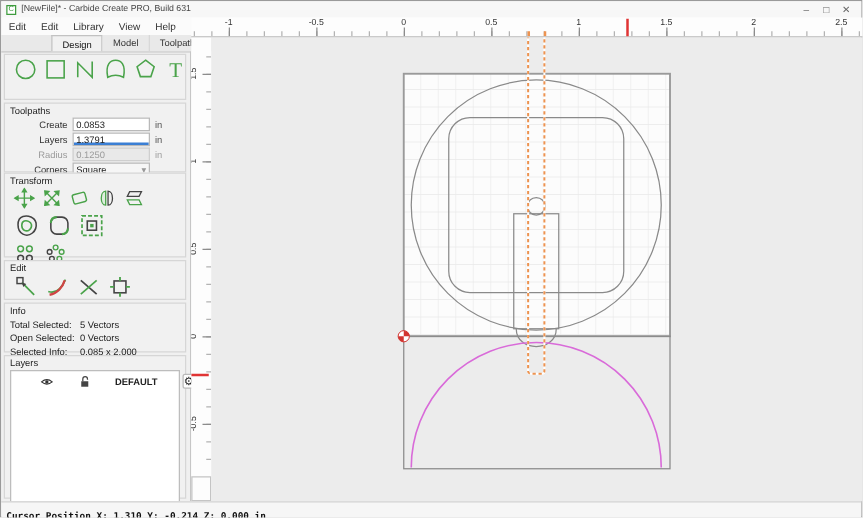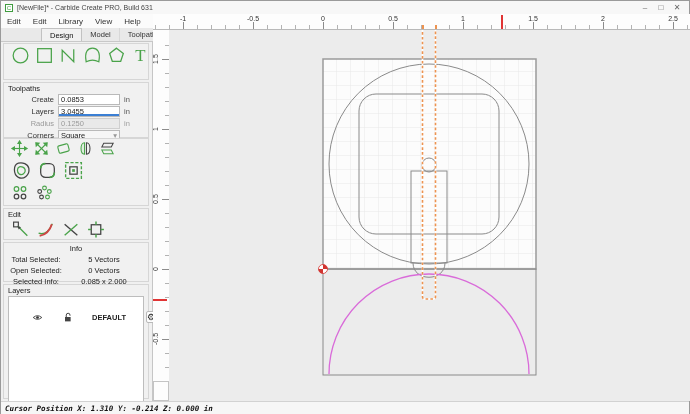--- a/index.html
+++ b/index.html
@@ -36,21 +36,21 @@
   .pinput.disabled { background:#e9e9e9; color:#9b9b9b; border-color:#cfcfcf; }
   .pselect { display:flex; justify-content:space-between; align-items:center; background:#f6f6f6; }
   .unit { font-size:7.5px; color:#555; }
   .unit.dis { color:#a0a0a0; }
 
   
   .irow { display:grid; grid-template-columns:56px auto; font-size:7.5px; color:#222; margin:2px 0; }
 
   
   #layers-list { background:#fff; border:1px solid #bdbdbd; height:106px; margin-top:1px; }
-  .layer-row { display:flex; align-items:center; gap:20px; padding:14px 3px; }
+  .layer-row { display:flex; align-items:center; gap:20px; padding:2px 3px; }
   .swatch { width:9px; height:9px; background:#111; }
   .layer-name { font-weight:bold; font-size:7.5px; flex:1; }
   .gear-btn { width:26px; height:12px; border:1px solid #b9b9b9; background:#fdfdfd; border-radius:2px; display:flex; align-items:center; justify-content:center; }
 
   
   #top-ruler { position:absolute; left:152px; top:13px; width:538px; height:16px; background:#fdfdfd; border-bottom:1px solid #b9b9b9; overflow:hidden; }
   #left-ruler { position:absolute; left:152px; top:29px; width:16px; height:351px; background:#fdfdfd; overflow:hidden; }
   #ruler-corner-box { position:absolute; left:152px; top:380px; width:16px; height:20px; background:#fdfdfd; border:1px solid #c4c4c4; }
   .tickm { position:absolute; bottom:0; width:1px; height:4px; background:#b3b3b3; }
   .tickM { position:absolute; bottom:0; width:1px; height:7px; background:#8c8c8c; }
@@ -59,21 +59,21 @@
   .vtickM { position:absolute; right:0; height:1px; width:7px; background:#8c8c8c; }
   .vtickL { position:absolute; left:-2px; width:14px; height:12px; font-size:7px; color:#333; text-align:center; transform:rotate(-90deg); }
   .cursor-mark-h { position:absolute; top:1px; width:2px; height:15px; background:#e03434; }
   .cursor-mark-v { position:absolute; left:0; width:14px; height:2px; background:#e03434; }
   .sel-mark { position:absolute; bottom:0; width:2px; height:4px; background:#ed9350; }
 
   
   #canvas-area { position:absolute; left:168px; top:29px; width:522px; height:371px; background:#ececec; }
 
   
-  #statusbar { position:absolute; left:0; top:400px; width:100%; height:14px; background:#f6f6f6; border-top:1px solid #d2d2d2; display:flex; align-items:center; padding:6px 4px;font-style:italic; }
+  #statusbar { position:absolute; left:0; top:400px; width:100%; height:14px; background:#f6f6f6; border-top:1px solid #d2d2d2; display:flex; align-items:flex-start; padding:6px 4px; }
   #status-text { font-family:"DejaVu Sans Mono", monospace; font-size:7.5px; font-weight:bold; color:#111; }
 
   svg { display:block; }
 </style>
 </head>
 <body>
 
 <div id="app">
 
   <div id="titlebar">
@@ -136,39 +136,40 @@
 
     <div class="group" style="top:54px; height:56px;">
       <div class="group-title">Toolpaths</div>
       <div class="prow">
         <div class="plabel">Create</div>
         <div class="pinput">0.0853</div>
         <div class="unit">in</div>
       </div>
       <div class="prow">
         <div class="plabel">Layers</div>
-        <div class="pinput focused">3.0455</div>
+        <div class="pinput focused">1.3791</div>
         <div class="unit">in</div>
       </div>
       <div class="prow">
         <div class="plabel dis">Radius</div>
         <div class="pinput disabled">0.1250</div>
         <div class="unit dis">in</div>
       </div>
       <div class="prow">
         <div class="plabel">Corners</div>
         <div class="pinput pselect">
           <span>Square</span>
           <span style="color:#999;">▾</span>
         </div>
         <div class="unit"></div>
       </div>
     </div>
 
     <div class="group" style="top:110px; height:68px;">
+      <div class="group-title">Transform</div>
       <div class="iconrow">
         <span class="tool">
           <svg width="19" height="17" viewBox="0 0 18 18">
               <g stroke="#4aa34a" stroke-width="1.2" fill="#4aa34a">
                 <line x1="9" y1="3" x2="9" y2="15"></line>
                 <line x1="3" y1="9" x2="15" y2="9"></line>
                 <path d="M9,1 L7.4,3.6 H10.6 Z"></path>
                 <path d="M9,17 L7.4,14.4 H10.6 Z"></path>
                 <path d="M1,9 L3.6,7.4 V10.6 Z"></path>
                 <path d="M17,9 L14.4,7.4 V10.6 Z"></path>
@@ -283,21 +284,21 @@
                 <line x1="9" y1="1.5" x2="9" y2="4.5"></line>
                 <line x1="9" y1="13.5" x2="9" y2="16.5"></line>
                 <line x1="1.5" y1="9" x2="4.5" y2="9"></line>
                 <line x1="13.5" y1="9" x2="16.5" y2="9"></line>
               </g>
             </svg>
           </span>
       </div>
     </div>
 
-    <div class="group" style="top:214px; height:40px;text-align:center;">
+    <div class="group" style="top:214px; height:40px;">
       <div class="group-title">Info</div>
       <div class="irow">
           <span>Total Selected:</span>
           <span>5 Vectors</span>
         </div>
       <div class="irow">
           <span>Open Selected:</span>
           <span>0 Vectors</span>
         </div>
       <div class="irow">

